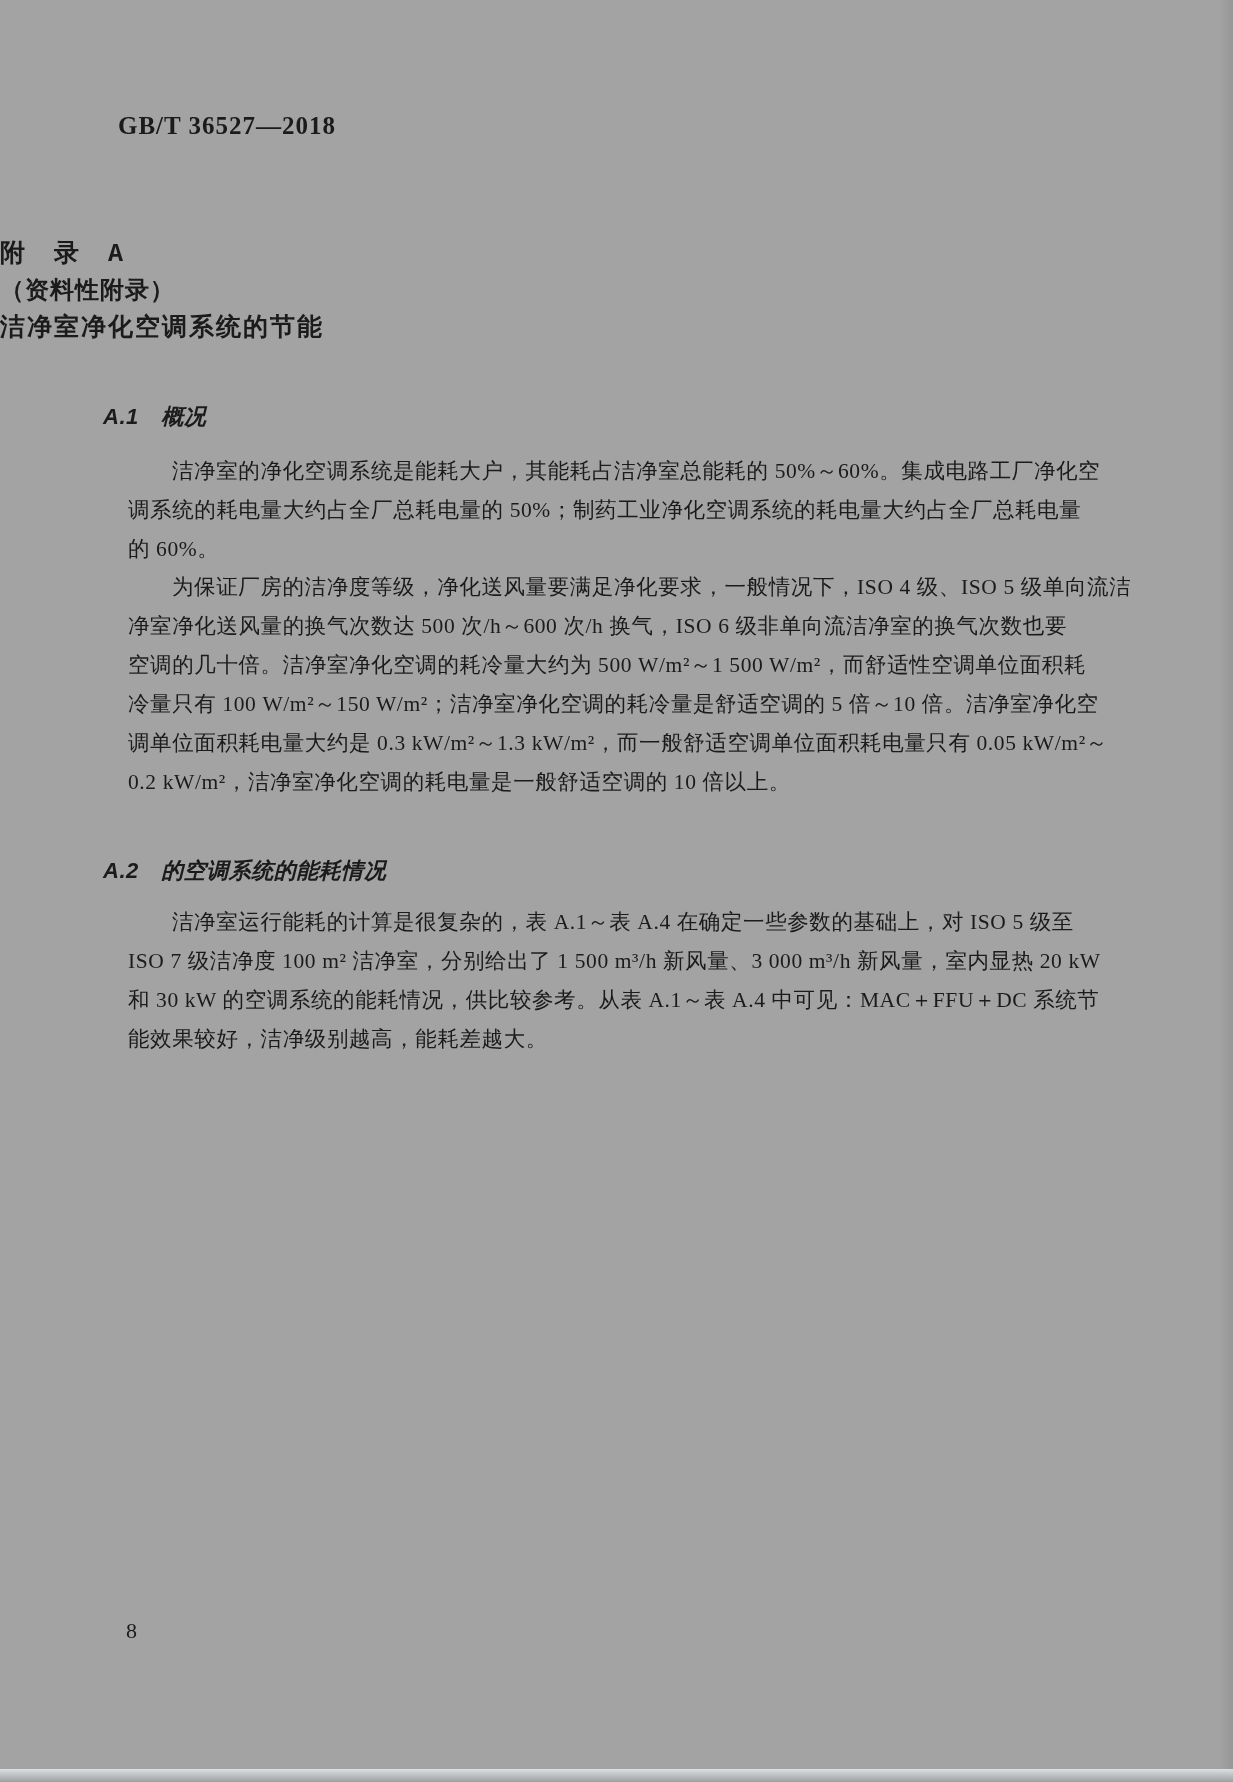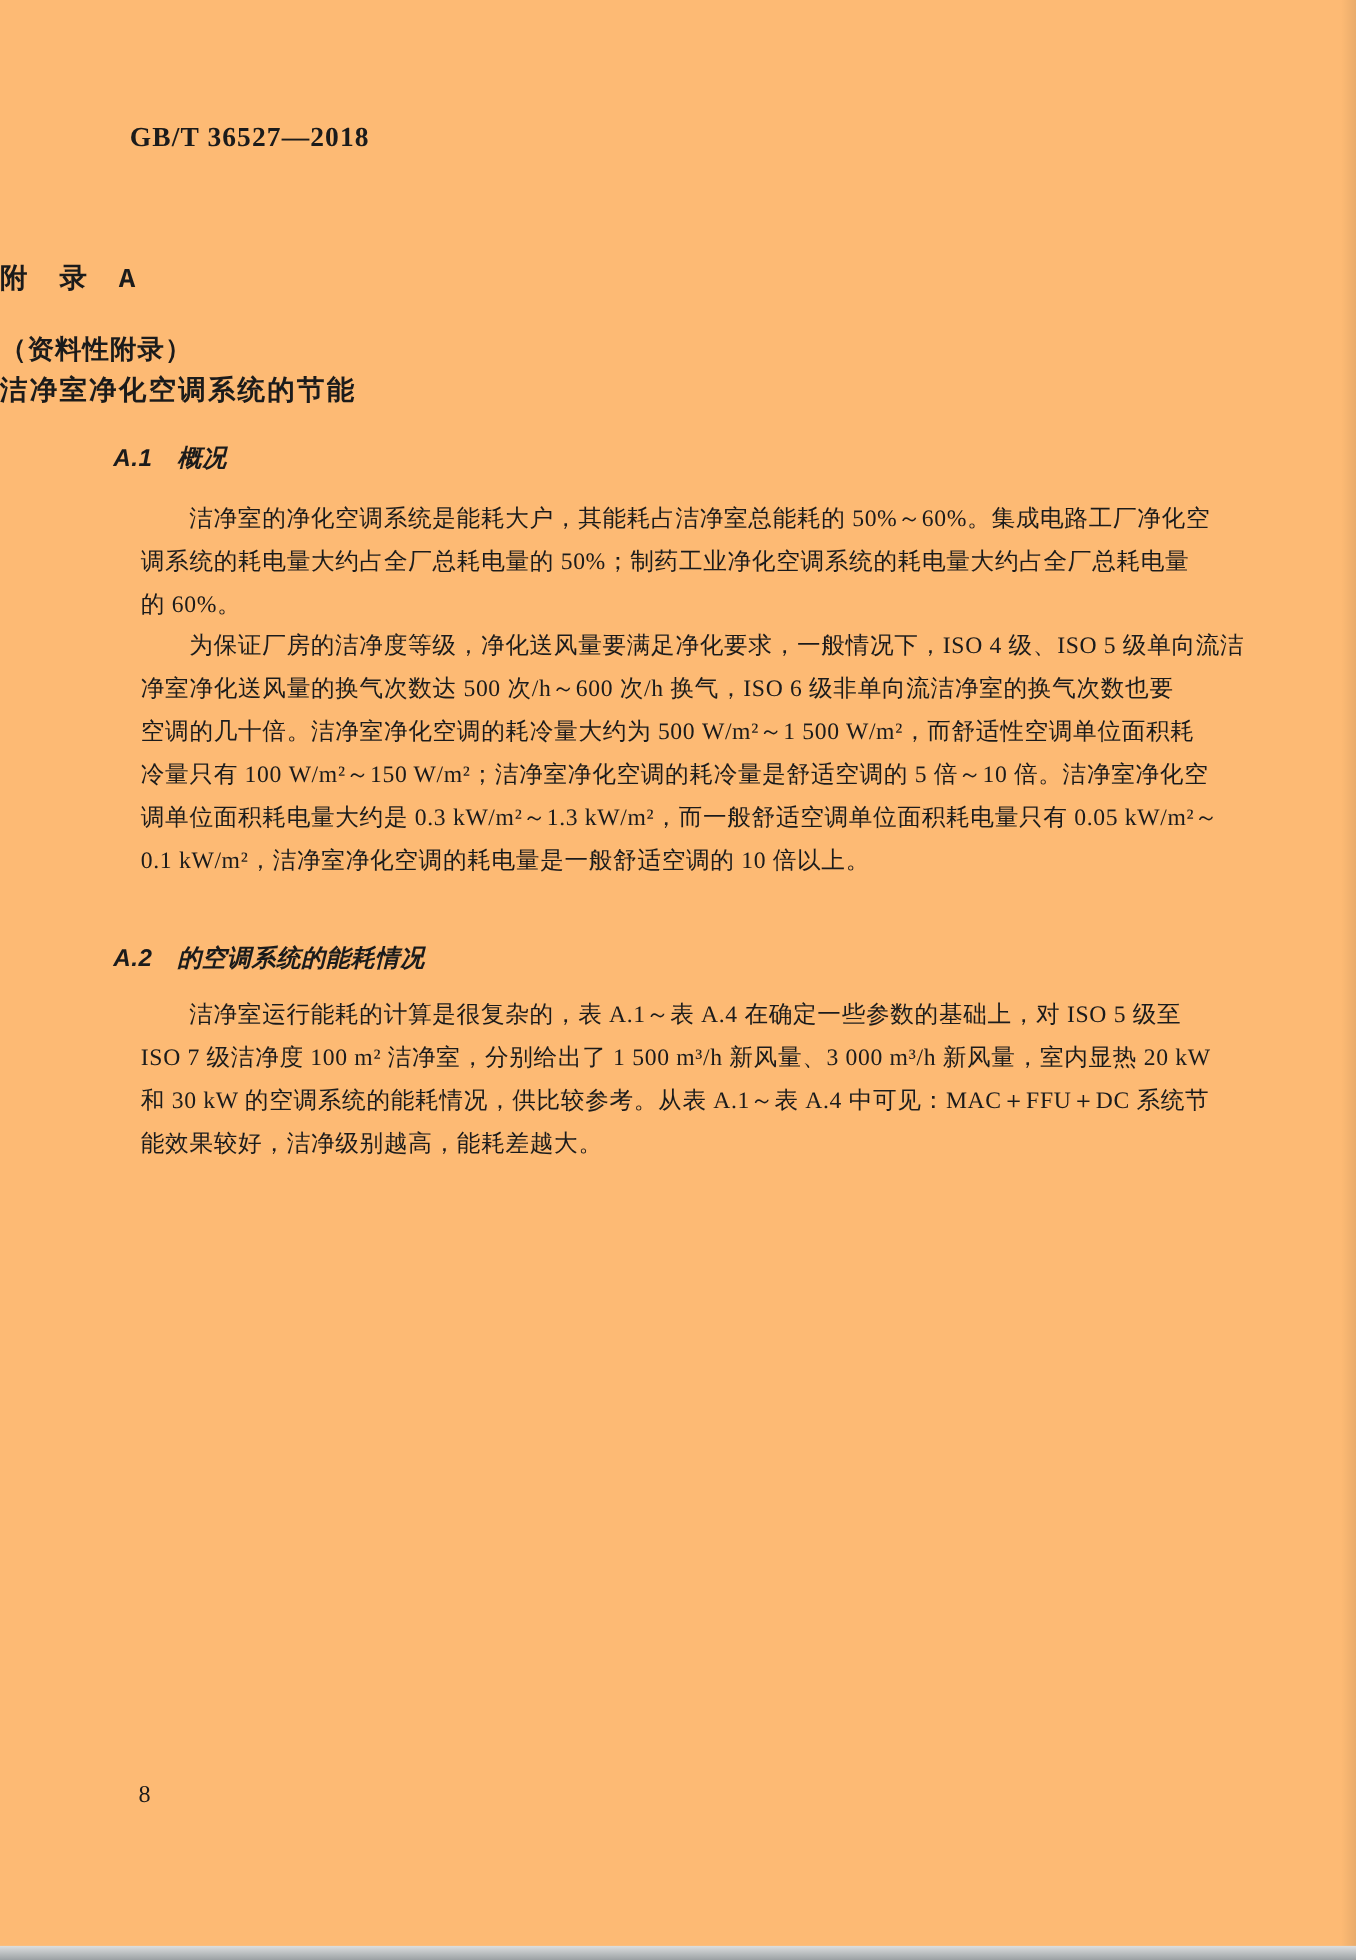--- a/index.html
+++ b/index.html
@@ -1,21 +1,21 @@
 <!DOCTYPE html>
 <html><head>
 <meta charset="utf-8">
 <style>
   html, body { margin: 0; padding: 0; background: #ffffff; }
   .page {
     position: relative;
     width: 1233px;
     height: 1782px;
     margin: 0 auto;
-    background: #fdba74;
+    background: #a3a3a3;
     overflow: hidden;
     color: #1b1b1b;
     font-family: "Liberation Serif", "DejaVu Serif", serif;
   }
   
   .edge-right {
     position: absolute; top: 0; right: 0; width: 14px; height: 100%;
     background: linear-gradient(to right, rgba(0,0,0,0), rgba(0,0,0,0.08));
     pointer-events: none;
   }
@@ -28,21 +28,21 @@
     position: absolute; top: 112px; left: 118px;
     font-weight: bold; font-size: 25px; letter-spacing: 1px;
     font-family: "Liberation Serif", "DejaVu Serif", serif;
   }
   .title-block {
     position: absolute; top: 236px; left: 0; width: 100%;
     text-align: left;
     font-family: Liberation Mono, monospace;
   }
   .title-line { font-weight: bold; font-size: 25px; line-height: 37px; letter-spacing: 2px; }
-  .title-sub  { font-weight: bold; font-size: 24px; line-height: 37px; letter-spacing: 1px; margin-top: 28px; }
+  .title-sub  { font-weight: bold; font-size: 24px; line-height: 37px; letter-spacing: 1px; }
   .content { position: absolute; left: 103px; right: 98px; top: 0; }
   .sec-heading {
     position: absolute; left: 0; right: 0;
     font-family: "Liberation Sans", "DejaVu Sans", sans-serif;
     font-weight: bold; font-size: 22px; letter-spacing: 0.5px; font-style: italic;
   }
   .heading-a1 { top: 402px; }
   .heading-a2 { top: 856px; }
   .para { position: absolute; left: 0; right: 0; margin-left: 25px; }
   .para-1 { top: 452px; }
@@ -81,21 +81,21 @@
       <div class="line">调系统的耗电量大约占全厂总耗电量的 50%；制药工业净化空调系统的耗电量大约占全厂总耗电量</div>
       <div class="line">的 60%。</div>
     </div>
 
     <div class="para para-2">
       <div class="line indent">为保证厂房的洁净度等级，净化送风量要满足净化要求，一般情况下，ISO 4 级、ISO 5 级单向流洁</div>
       <div class="line">净室净化送风量的换气次数达 500 次/h～600 次/h 换气，ISO 6 级非单向流洁净室的换气次数也要</div>
       <div class="line">空调的几十倍。洁净室净化空调的耗冷量大约为 500 W/m²～1 500 W/m²，而舒适性空调单位面积耗</div>
       <div class="line">冷量只有 100 W/m²～150 W/m²；洁净室净化空调的耗冷量是舒适空调的 5 倍～10 倍。洁净室净化空</div>
       <div class="line">调单位面积耗电量大约是 0.3 kW/m²～1.3 kW/m²，而一般舒适空调单位面积耗电量只有 0.05 kW/m²～</div>
-      <div class="line">0.1 kW/m²，洁净室净化空调的耗电量是一般舒适空调的 10 倍以上。</div>
+      <div class="line">0.2 kW/m²，洁净室净化空调的耗电量是一般舒适空调的 10 倍以上。</div>
     </div>
 
     <div class="sec-heading heading-a2">A.2　的空调系统的能耗情况</div>
 
     <div class="para para-3">
       <div class="line indent">洁净室运行能耗的计算是很复杂的，表 A.1～表 A.4 在确定一些参数的基础上，对 ISO 5 级至</div>
       <div class="line">ISO 7 级洁净度 100 m² 洁净室，分别给出了 1 500 m³/h 新风量、3 000 m³/h 新风量，室内显热 20 kW</div>
       <div class="line">和 30 kW 的空调系统的能耗情况，供比较参考。从表 A.1～表 A.4 中可见：MAC＋FFU＋DC 系统节</div>
       <div class="line">能效果较好，洁净级别越高，能耗差越大。</div>
     </div>

